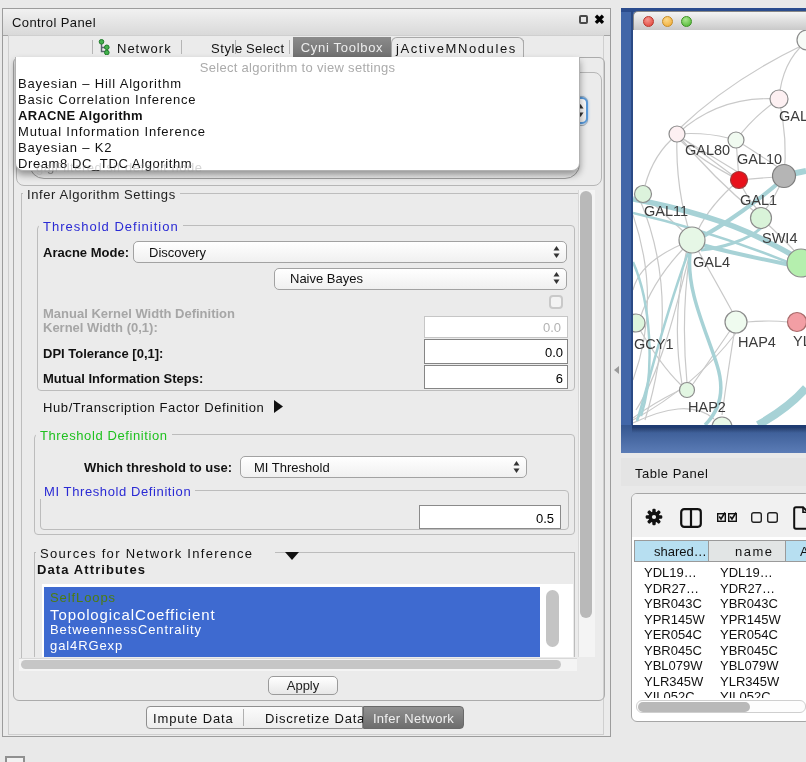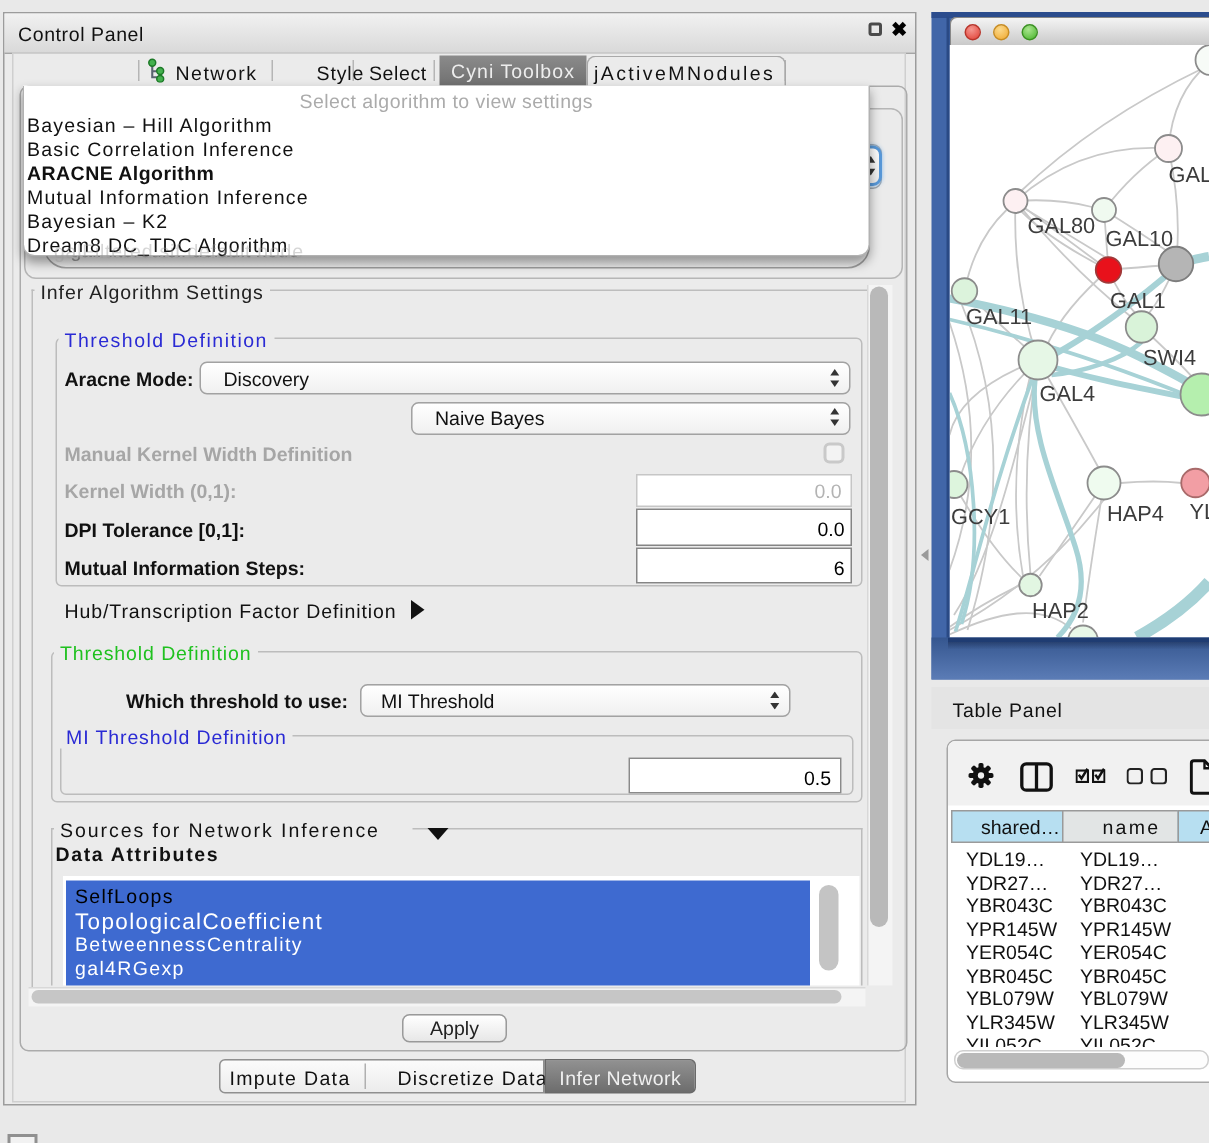--- a/index.html
+++ b/index.html
@@ -80,21 +80,21 @@
   <svg class="abs" style="left:552px;top:246px;" width="9" height="12" viewBox="0 0 9 12">
     <path d="M4.5 0 L7.5 4.4 L1.5 4.4 Z" fill="#333"></path>
       <path d="M4.5 12 L7.5 7.6 L1.5 7.6 Z" fill="#333"></path>
   </svg>
   <div class="combo" style="left:274px;top:268px;width:293px;height:22px;"></div>
   <div class="abs t13" style="left:290px;top:271px;">Naive Bayes</div>
   <svg class="abs" style="left:552px;top:272px;" width="9" height="12" viewBox="0 0 9 12">
     <path d="M4.5 0 L7.5 4.4 L1.5 4.4 Z" fill="#333"></path>
       <path d="M4.5 12 L7.5 7.6 L1.5 7.6 Z" fill="#333"></path>
   </svg>
-  <div class="abs b13 gray" style="left:43px;top:295px;">Manual Kernel Width Definition</div>
+  <div class="abs b13 gray" style="left:43px;top:306px;">Manual Kernel Width Definition</div>
   <div class="abs" style="left:549px;top:295px;width:14px;height:14px;border:2px solid #c9c9c9;border-radius:4px;background:#f3f3f3;box-sizing:border-box;"></div>
   <div class="abs b13 gray" style="left:43px;top:320px;">Kernel Width (0,1):</div>
   <div class="field" style="left:424px;top:316px;width:144px;height:22px;border:1px solid #c6c6c6;"></div>
   <div class="abs" style="left:424px;top:320px;width:137px;text-align:right;font-size:13px;color:#b3b3b3;">0.0</div>
   <div class="abs b13" style="left:43px;top:346px;">DPI Tolerance [0,1]:</div>
   <div class="field" style="left:424px;top:339px;width:144px;height:25px;border:1px solid #858585;"></div>
   <div class="abs" style="left:424px;top:345px;width:139px;text-align:right;font-size:13px;color:#000;">0.0</div>
   <div class="abs b13" style="left:43px;top:371px;">Mutual Information Steps:</div>
   <div class="field" style="left:424px;top:365px;width:144px;height:24px;border:1px solid #858585;"></div>
   <div class="abs" style="left:424px;top:371px;width:139px;text-align:right;font-size:13px;color:#000;">6</div>
@@ -119,21 +119,21 @@
   <div class="abs" style="left:419px;top:511px;width:135px;text-align:right;font-size:13px;color:#000;">0.5</div>
 
   <div class="abs" style="left:34px;top:552px;width:541px;height:105px;border-left:1px solid #bcbcbc;border-top:1px solid #bcbcbc;border-right:1px solid #bcbcbc;box-sizing:border-box;"></div>
   <div class="gtitle" style="left:36px;top:546px;color:#111;letter-spacing:1.3px;padding-right:22px;">Sources for Network Inference</div>
   <svg class="abs" style="left:284px;top:551px;" width="16" height="10" viewBox="0 0 16 10">
     <path d="M1 1 L15 1 L8 9 Z" fill="#111"></path>
   </svg>
   <div class="abs b13" style="left:37px;top:562px;letter-spacing:1.1px;">Data Attributes</div>
   <div class="abs" style="left:42px;top:584px;width:531px;height:73px;background:#fff;"></div>
   <div class="abs" style="left:44px;top:587px;width:496px;height:70px;background:#3e6ad0;"></div>
-  <div class="abs" style="left:50px;top:590px;font-size:13px;color:#000000;white-space:nowrap;letter-spacing:0.9px;">SelfLoops</div>
+  <div class="abs" style="left:50px;top:590px;font-size:13px;color:#4d7c0f;white-space:nowrap;letter-spacing:0.9px;">SelfLoops</div>
   <div class="abs" style="left:50px;top:606px;font-size:15px;color:#fff;white-space:nowrap;letter-spacing:0.9px;">TopologicalCoefficient</div>
   <div class="abs" style="left:50px;top:622px;font-size:13px;color:#fff;white-space:nowrap;letter-spacing:0.9px;">BetweennessCentrality</div>
   <div class="abs" style="left:50px;top:638px;font-size:13px;color:#fff;white-space:nowrap;letter-spacing:0.9px;">gal4RGexp</div>
   <div class="abs" style="left:546px;top:590px;width:13px;height:57px;background:#c4c4c4;border-radius:7px;"></div>
 
   <div class="abs" style="left:578px;top:190px;width:16px;height:467px;background:#f4f4f4;border-left:1px solid #d8d8d8;"></div>
   <div class="abs" style="left:580px;top:191px;width:12px;height:427px;background:#b9b9b9;border-radius:6px;"></div>
   <div class="abs" style="left:19px;top:658px;width:558px;height:12px;background:#f4f4f4;border-top:1px solid #d8d8d8;"></div>
   <div class="abs" style="left:21px;top:660px;width:540px;height:9px;background:#c6c6c6;border-radius:5px;"></div>
 

